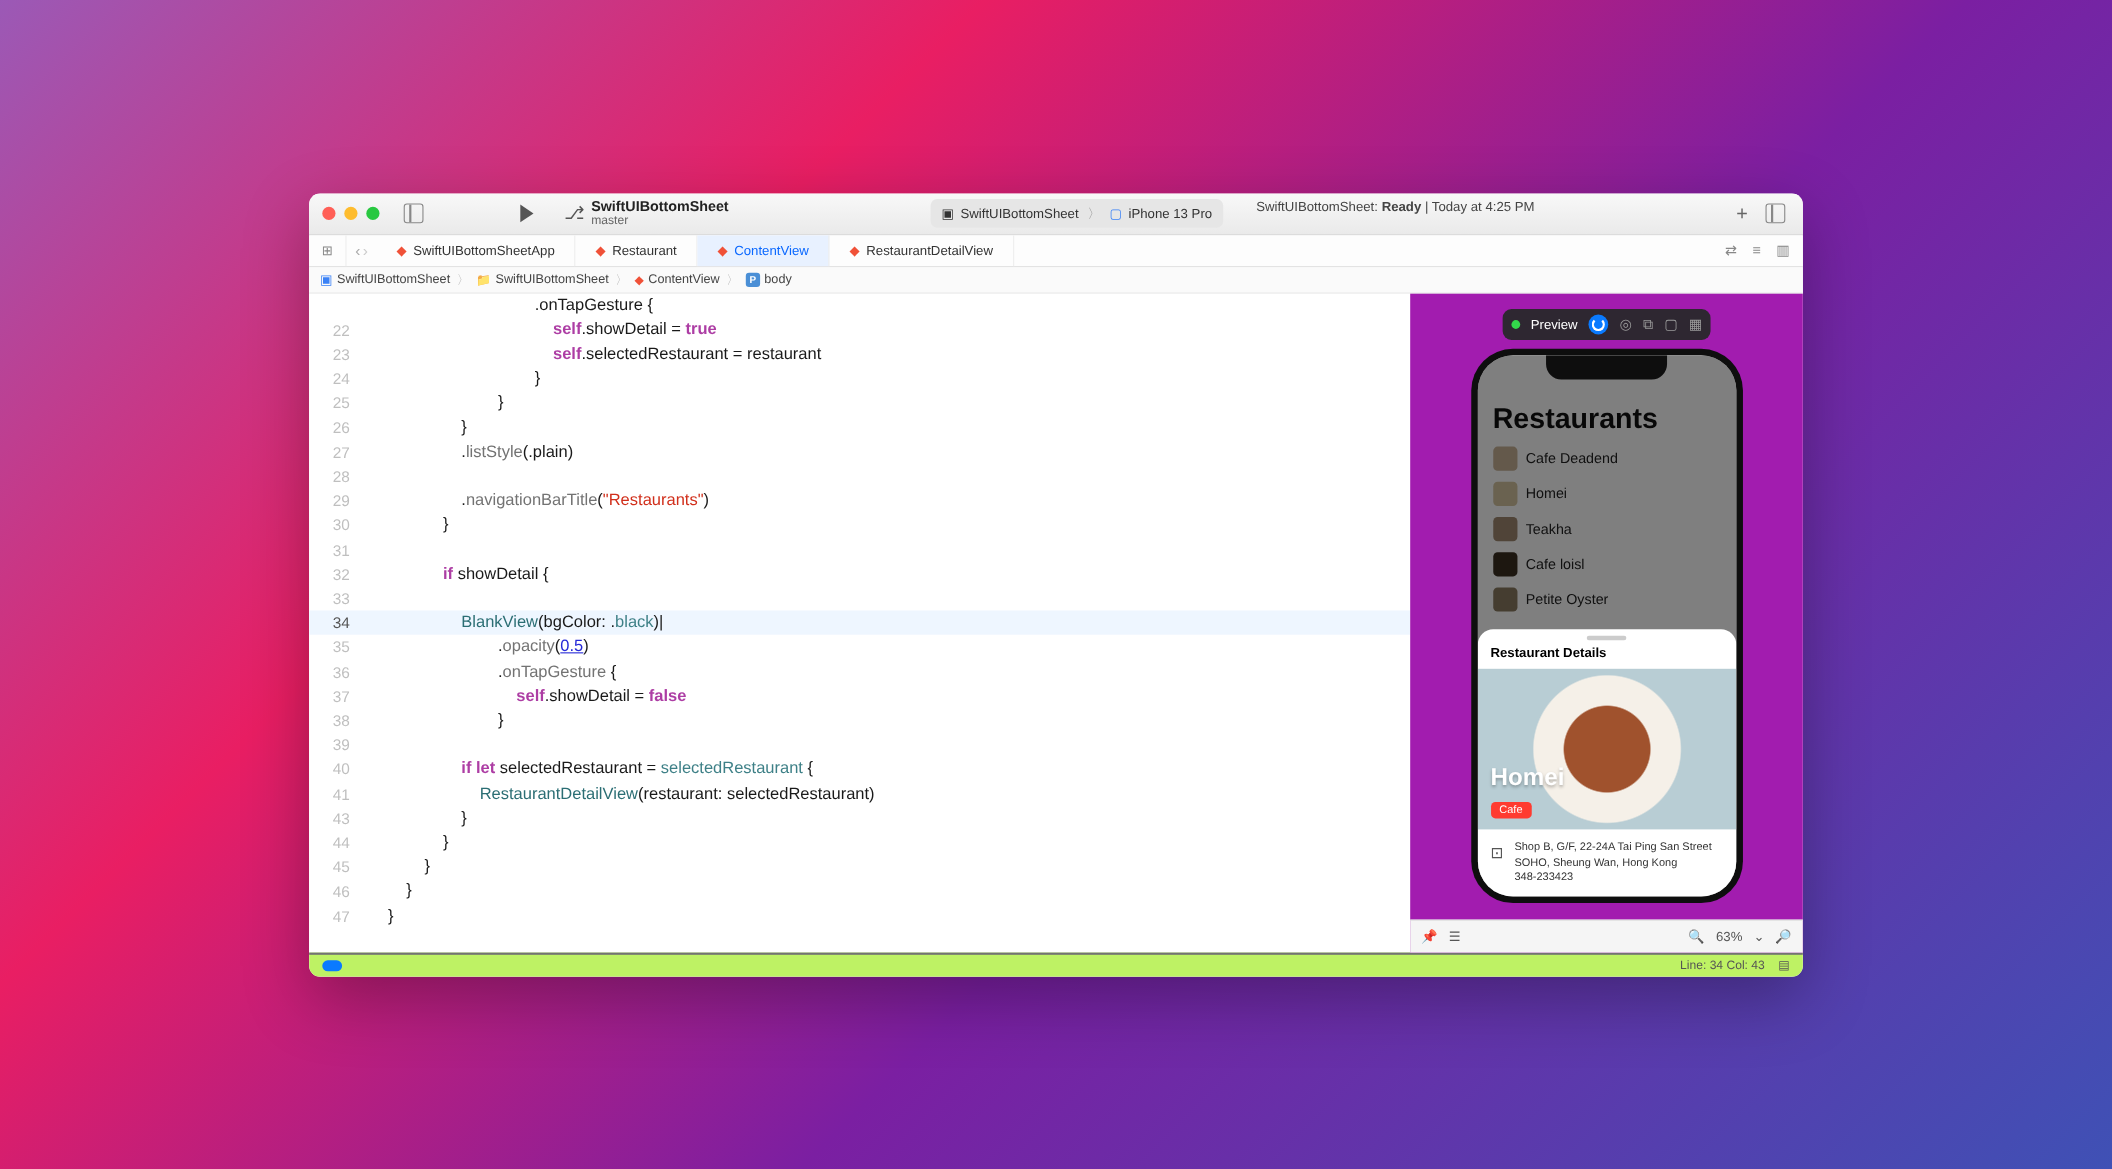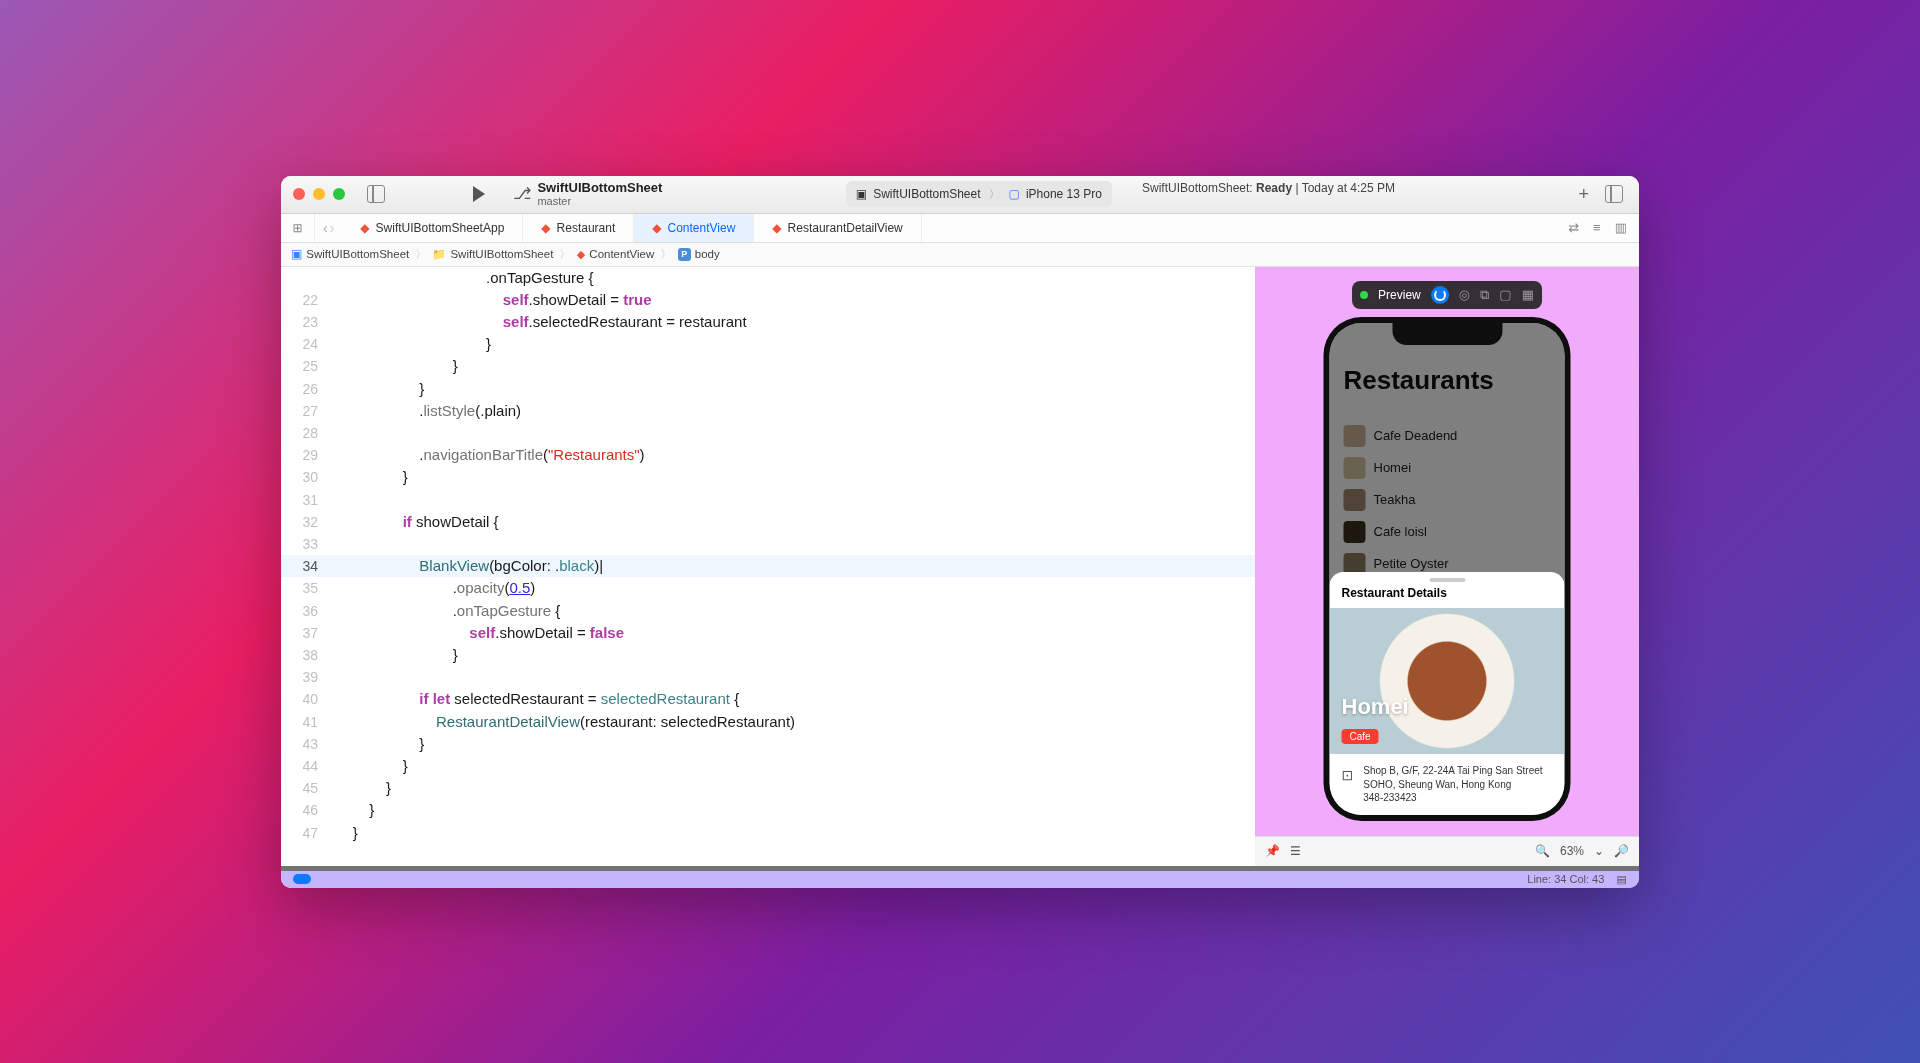--- a/index.html
+++ b/index.html
@@ -42,46 +42,46 @@
 .gutter { width:55px; text-align:right; padding-right:18px; color:#bfbfbf; user-select:none; font-size:14px; }
 .code { flex:1; white-space:pre; color:#1a1a1a; }
 .code-line.hl { background:#eef6ff; }
 .kw { color:#ad3da4; font-weight:600; }
 .prop { color:#3e8087; }
 .typ { color:#2b6e74; }
 .str { color:#d12f1b; }
 .num { color:#272ad8;text-decoration:underline; }
 .bool { color:#ad3da4; font-weight:600; }
 .method { color:#737373; }
-.preview-pane { width:384px; background:#f0abfc; position:relative; display:flex; flex-direction:column; }
+.preview-pane { width:357px; background:#a21caf; position:relative; display:flex; flex-direction:column; }
 .preview-toolbar { position:absolute; top:14px; left:50%; transform:translateX(-50%); background:rgba(40,40,42,0.95); border-radius:8px; height:28px; display:flex; align-items:center; padding:0 8px; gap:10px; z-index:10; }
 .preview-toolbar .led { width:8px; height:8px; border-radius:50%; background:#33d74b; }
 .preview-toolbar .lbl { color:#fff; font-size:12px; }
 .preview-toolbar .reload { width:18px; height:18px; border-radius:50%; background:#0a7aff; display:flex; align-items:center; justify-content:center; }
 .preview-toolbar .reload::after { content:''; width:8px;height:8px;border:2px solid #fff;border-top-color:transparent;border-radius:50%; }
 .preview-toolbar .tb-ic { color:#999; font-size:13px; }
 .phone { position:absolute; top:50px; left:50%; transform:translateX(-50%); width:247px; height:504px; background:#0e0e0e; border-radius:38px; padding:6px; }
 .phone-screen { width:100%; height:100%; background:#fff; border-radius:32px; overflow:hidden; position:relative; }
 .notch { position:absolute; top:0; left:50%; transform:translateX(-50%); width:110px; height:22px; background:#0e0e0e; border-radius:0 0 14px 14px; z-index:5; }
 .dim-layer { position:absolute; inset:0; background:rgba(0,0,0,0.5); z-index:2; }
 .rest-list { padding:42px 14px 0; }
-.rest-list h1 { font-size:26px; font-weight:700; margin-bottom:24px; color:#111; }
+.rest-list h1 { font-size:26px; font-weight:700; margin-bottom:5px; color:#111; }
 .rest-row { display:flex; align-items:center; gap:8px; padding:5px 0; font-size:13px; color:#222; }
 .rest-row .thumb { width:22px; height:22px; border-radius:4px; background:#c8b296; }
 .sheet { position:absolute; bottom:0; left:0; right:0; background:#fff; border-radius:14px 14px 0 0; z-index:3; overflow:hidden;}
 .sheet .handle { width:36px; height:4px; background:#ccc; border-radius:2px; margin:6px auto 4px; }
 .sheet h3 { font-size:12px; font-weight:600; padding:0 12px 8px; }
 .sheet .hero { height:146px; background:radial-gradient(circle at center, #a0522d 0%, #a0522d 28%, #f5f0e8 29%, #f5f0e8 48%, #b8cdd4 49%); position:relative; }
 .sheet .hero .title { position:absolute; bottom:34px; left:12px; color:#fff; font-size:22px; font-weight:700; text-shadow:0 1px 3px rgba(0,0,0,0.3); }
 .sheet .hero .badge { position:absolute; bottom:10px; left:12px; background:#ff3b30; color:#fff; font-size:10px; padding:2px 8px; border-radius:4px; }
 .sheet .info { padding:10px 12px; display:flex; gap:10px; font-size:10px; color:#333; line-height:1.35; }
 .sheet .info .map-i { font-size:14px; color:#555; margin-top:2px; }
 .preview-footer { position:absolute; bottom:0; left:0; right:0; height:30px; background:#f5f5f5; border-top:1px solid #ddd; display:flex; align-items:center; padding:0 10px; gap:10px; font-size:12px; color:#555; }
 .preview-footer .spacer { flex:1; }
-.statusbar { height:22px; background:#c4b5fd; border-top:5px solid #737373; display:flex; align-items:center; padding:0 12px; font-size:11px; color:#555; justify-content:space-between; }
+.statusbar { height:22px; background:#bef264; border-top:2px solid #737373; display:flex; align-items:center; padding:0 12px; font-size:11px; color:#555; justify-content:space-between; }
 .statusbar .blue-pill { width:18px; height:10px; background:#0a7aff; border-radius:5px; }
 </style>
 </head>
 <body>
 
 <div class="window">
 
   <div class="titlebar">
     <div class="traffic-lights">
       <div class="tl red"></div>

